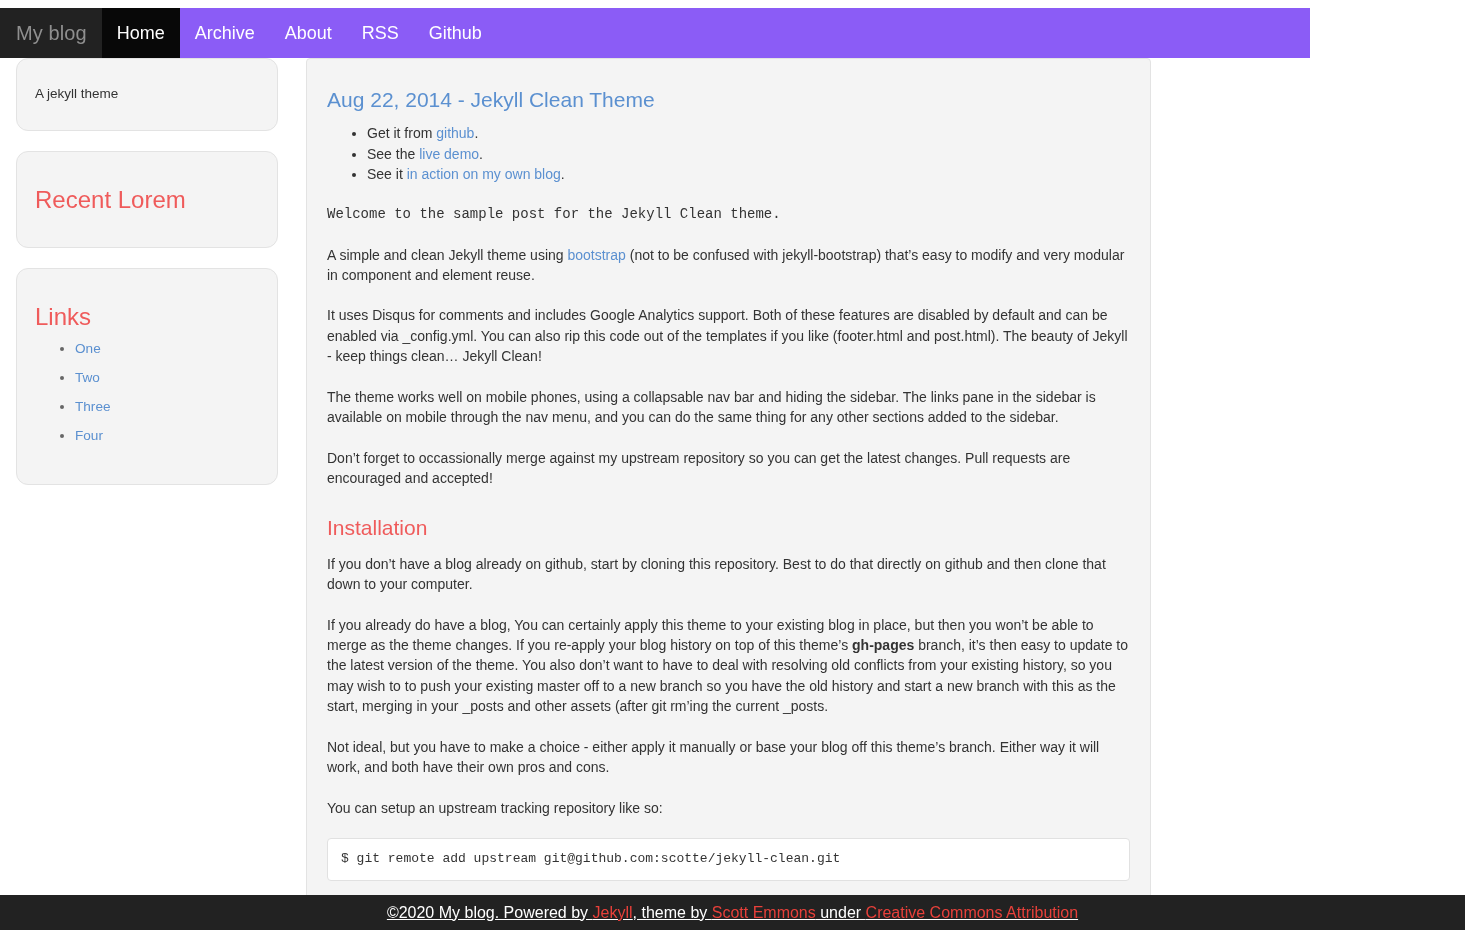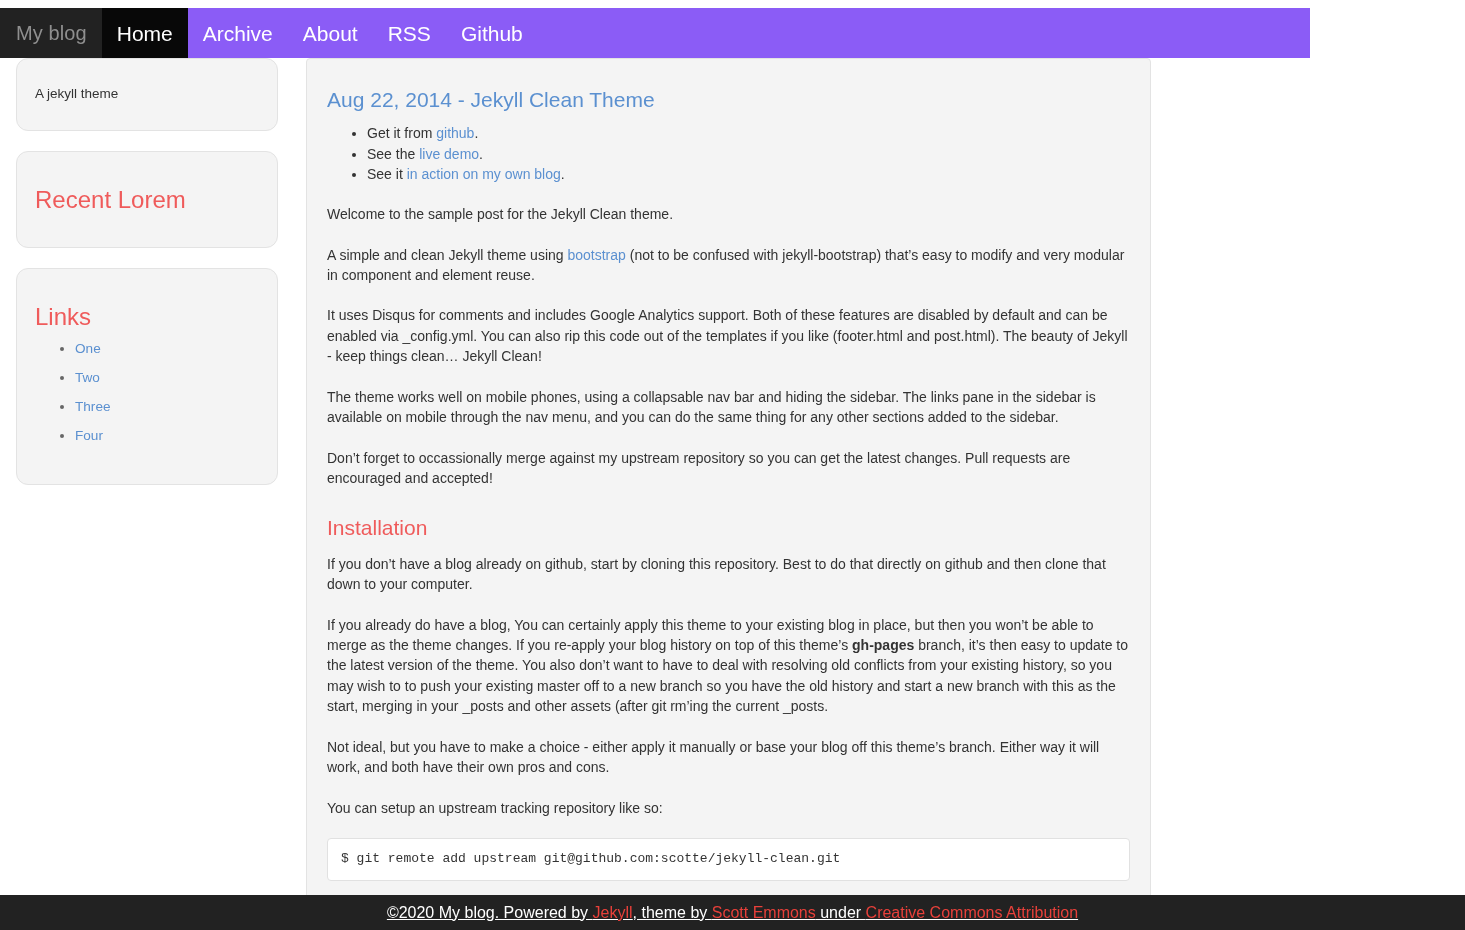--- a/index.html
+++ b/index.html
@@ -30,21 +30,21 @@
     line-height: 1;
   }
   .nav-list {
     list-style: none; margin: 0; padding: 0;
     display: flex; align-items: stretch;
   }
   .nav-list li { display: flex; }
   .nav-link {
     display: flex; align-items: center;
     padding: 0 15px;
-    font-size: 21px;
+    font-size: 18px;
     color: #ffffff;
     text-decoration: none;
     line-height: 1;
   }
   .nav-list li.active .nav-link { background: #080808; color: #ffffff; }
 
   
   .page {
     position: absolute;
     top: 50px; left: 0;
@@ -133,21 +133,21 @@
     line-height: 1.45;
     margin-bottom: 0px;
     color: #333333;
   }
   .content p {
     margin: 0 0 20px 0;
     font-size: 14px;
     line-height: 1.46;
     color: #333333;
   }
-  .content p.first-p { margin-top: 20px; }
+  .content p.first-p { margin-top: 20px; font-family: Liberation Mono, monospace; }
   .content a { color: #5b90d0; text-decoration: none; }
   .content strong { font-weight: bold; }
   h2.section-head {
     margin: 26px 0 14px 0;
     font-size: 21px;
     font-weight: normal;
     color: #ef5b5b;
     line-height: 1.2;
   }
   pre.code {

